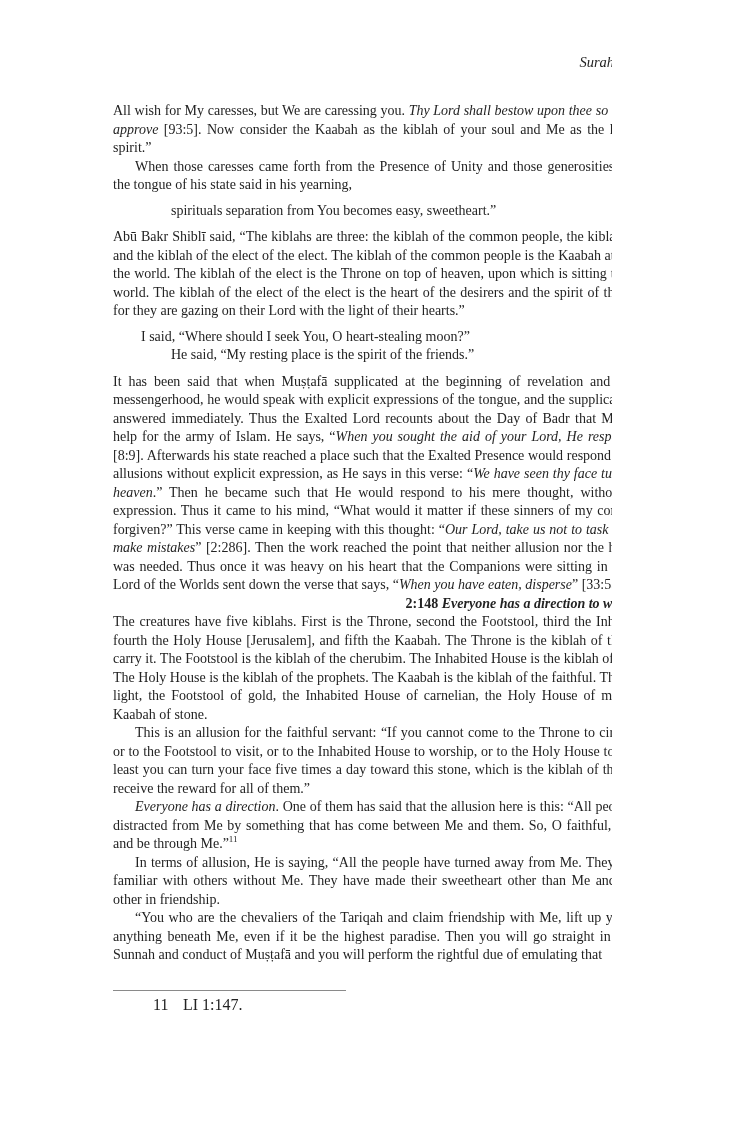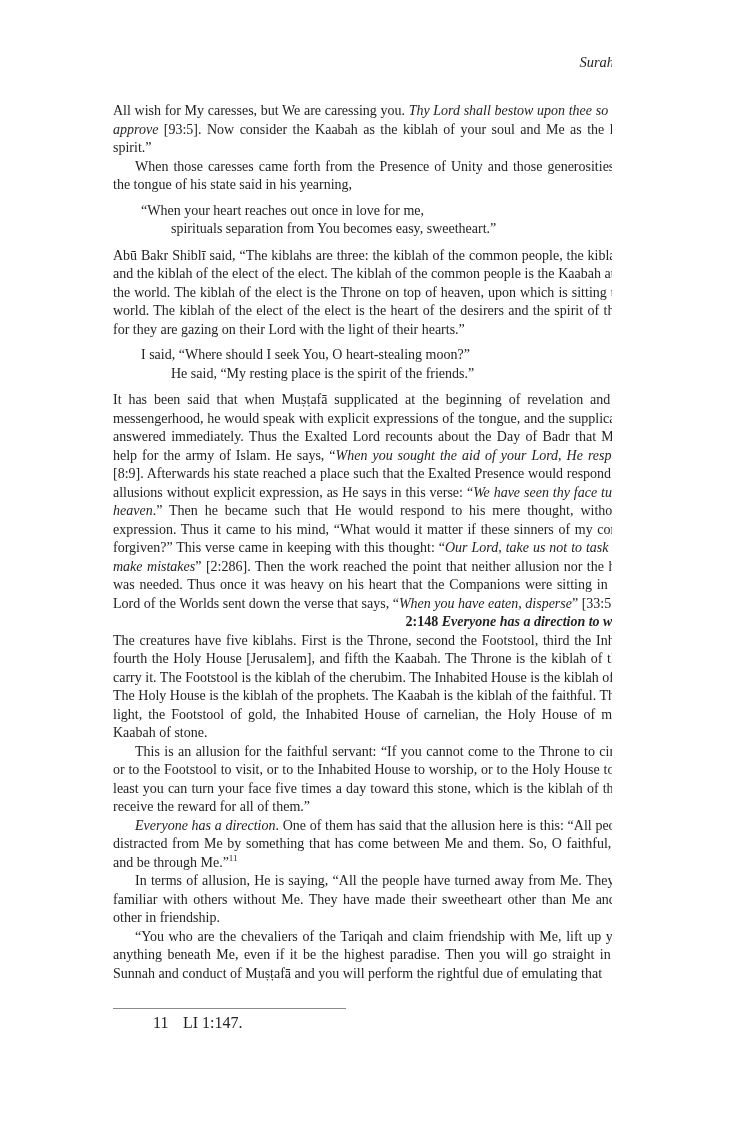--- a/index.html
+++ b/index.html
@@ -69,21 +69,20 @@
 
   <div class="running-header">Surah 2: al-Baqara</div>
 
   <div class="textblock">
 
     <p><span>All wish for My caresses, but We are caressing you. </span><span class="it">Thy Lord shall bestow upon thee so that thou shalt approve</span><span> [93:5].  Now consider the Kaabah as the kiblah of your soul and Me as the kiblah of your spirit.”</span></p>
 
     <p class="ind"><span>When those caresses came forth from the Presence of Unity and those generosities reached him, the tongue of his state said in his yearning,</span></p>
 
     <div class="verse">
-      <p class="vline l1">“When your heart reaches out once in love for me,</p>
       <p class="vline l2">spirituals separation from You becomes easy, sweetheart.”</p>
     </div>
 
     <p><span>Abū Bakr Shiblī said, “The kiblahs are three:  the kiblah of the common people, the kiblah of the elect, and the kiblah of the elect of the elect.  The kiblah of the common people is the Kaabah at the middle of the world. The kiblah of the elect is the Throne on top of heaven, upon which is sitting the God of the world.  The kiblah of the elect of the elect is the heart of the desirers and the spirit of the recognizers, for they are gazing on their Lord with the light of their hearts.”</span></p>
 
     <div class="verse">
       <p class="vline l1">I said, “Where should I seek You, O heart-stealing moon?”</p>
       <p class="vline l2">He said, “My resting place is the spirit of the friends.”</p>
     </div>
 

